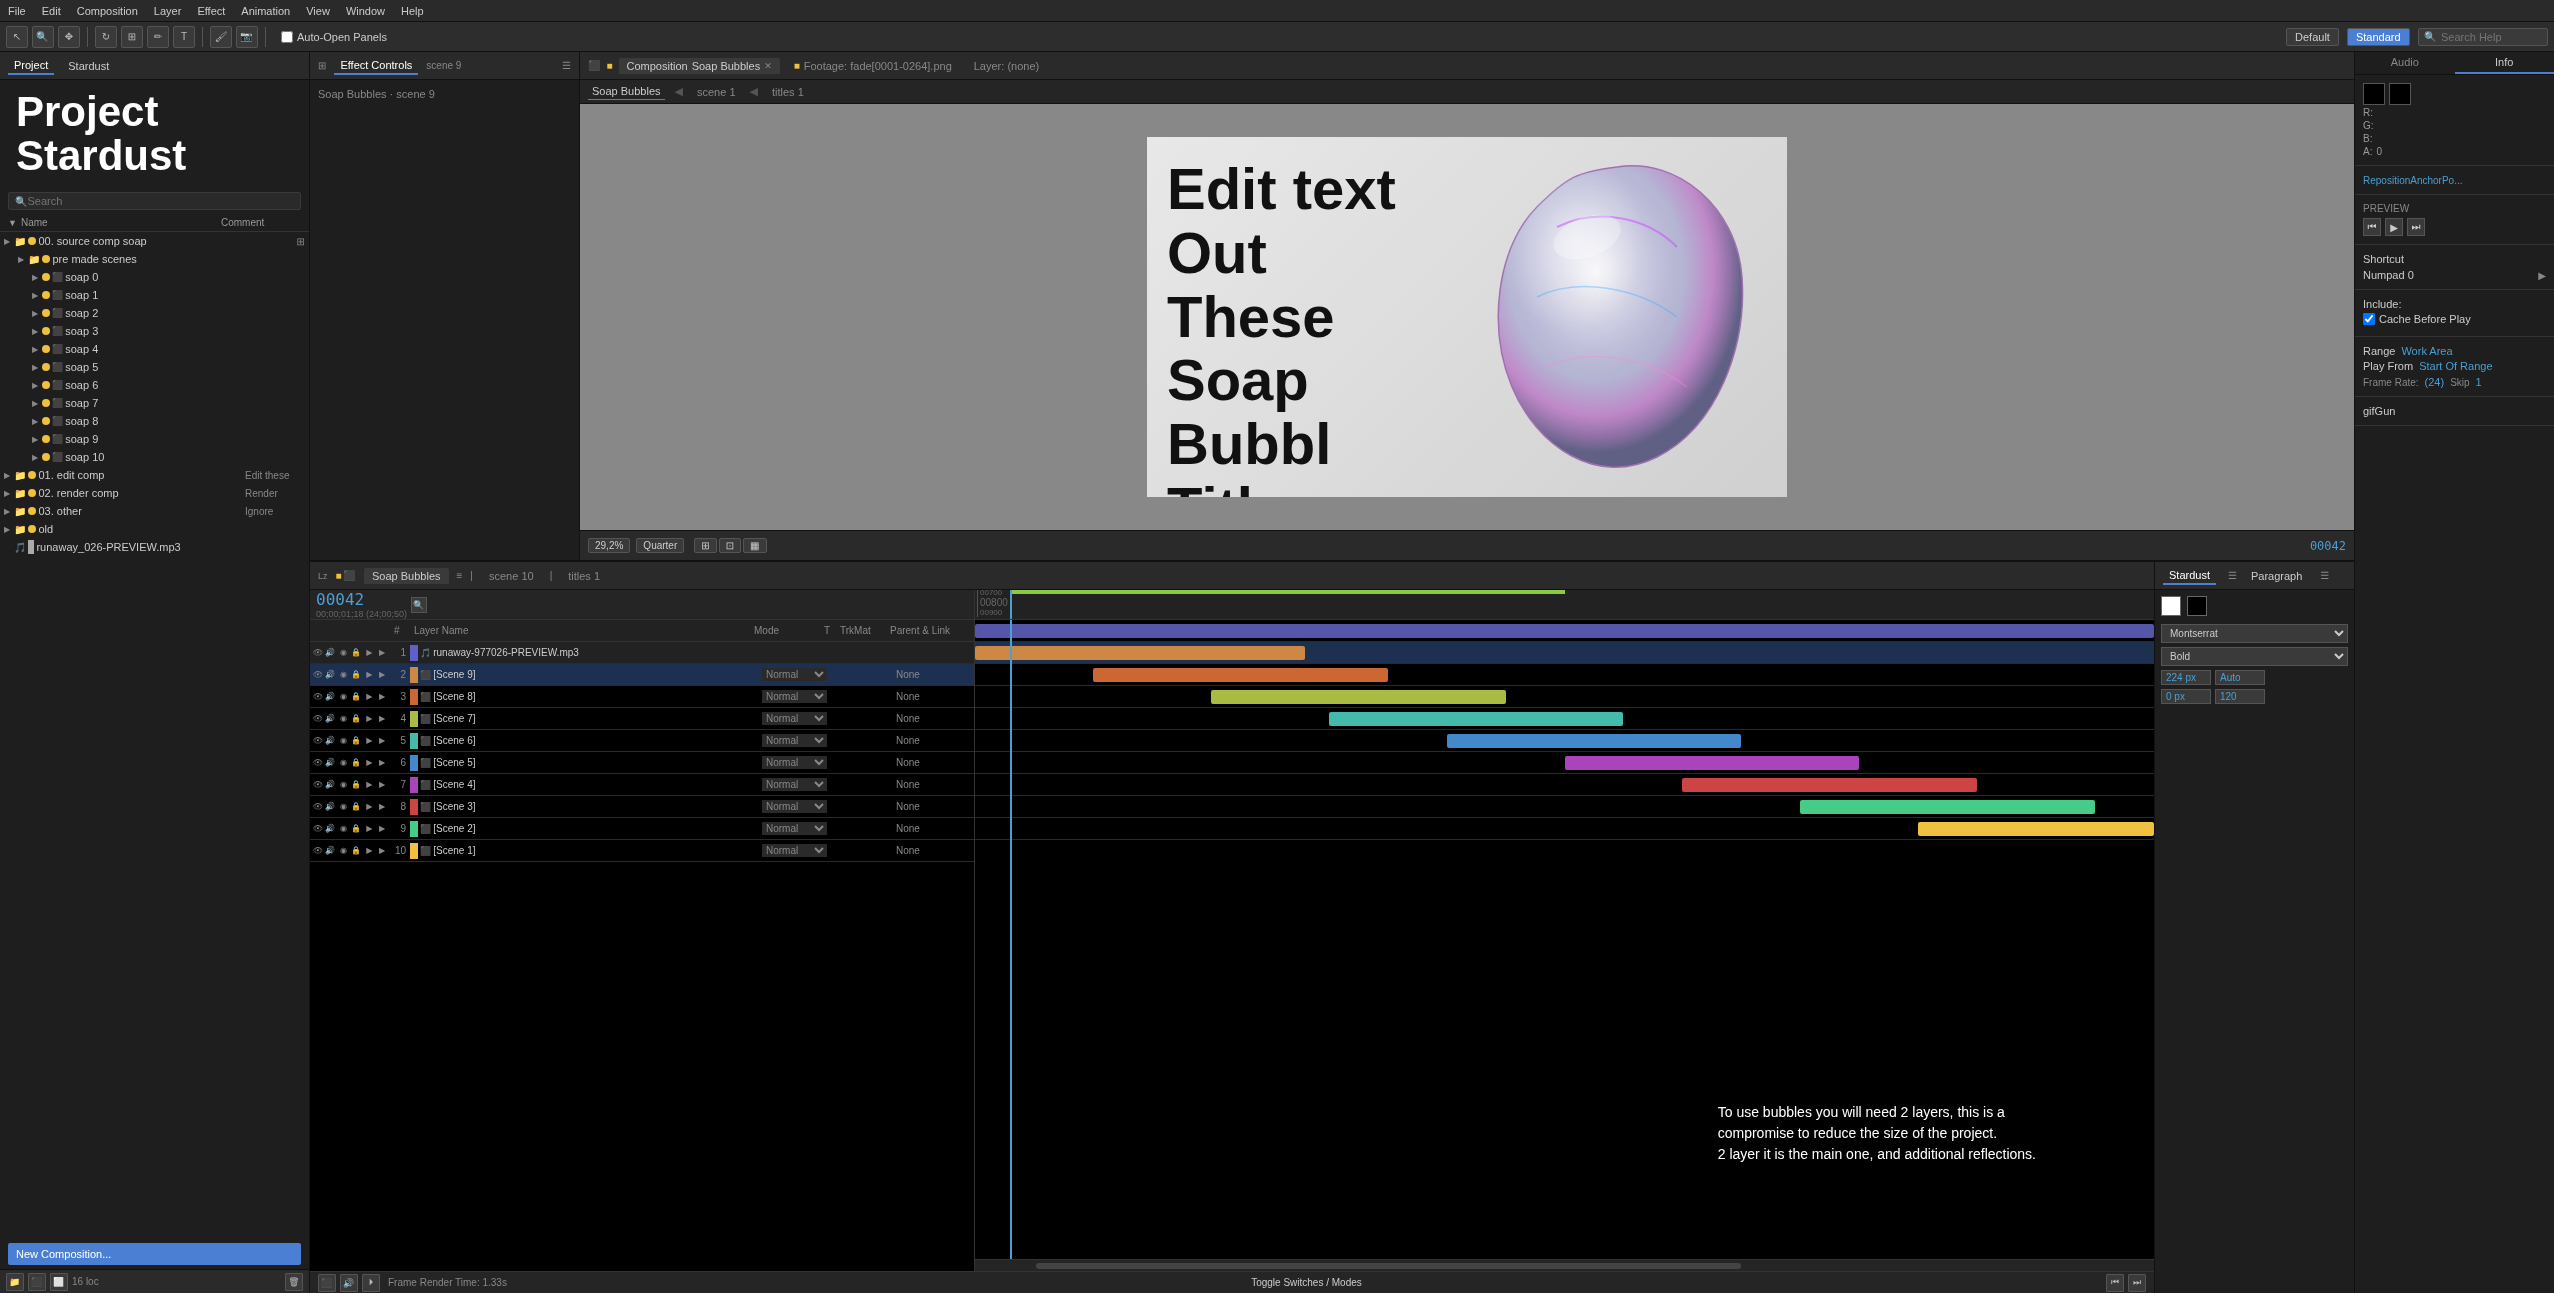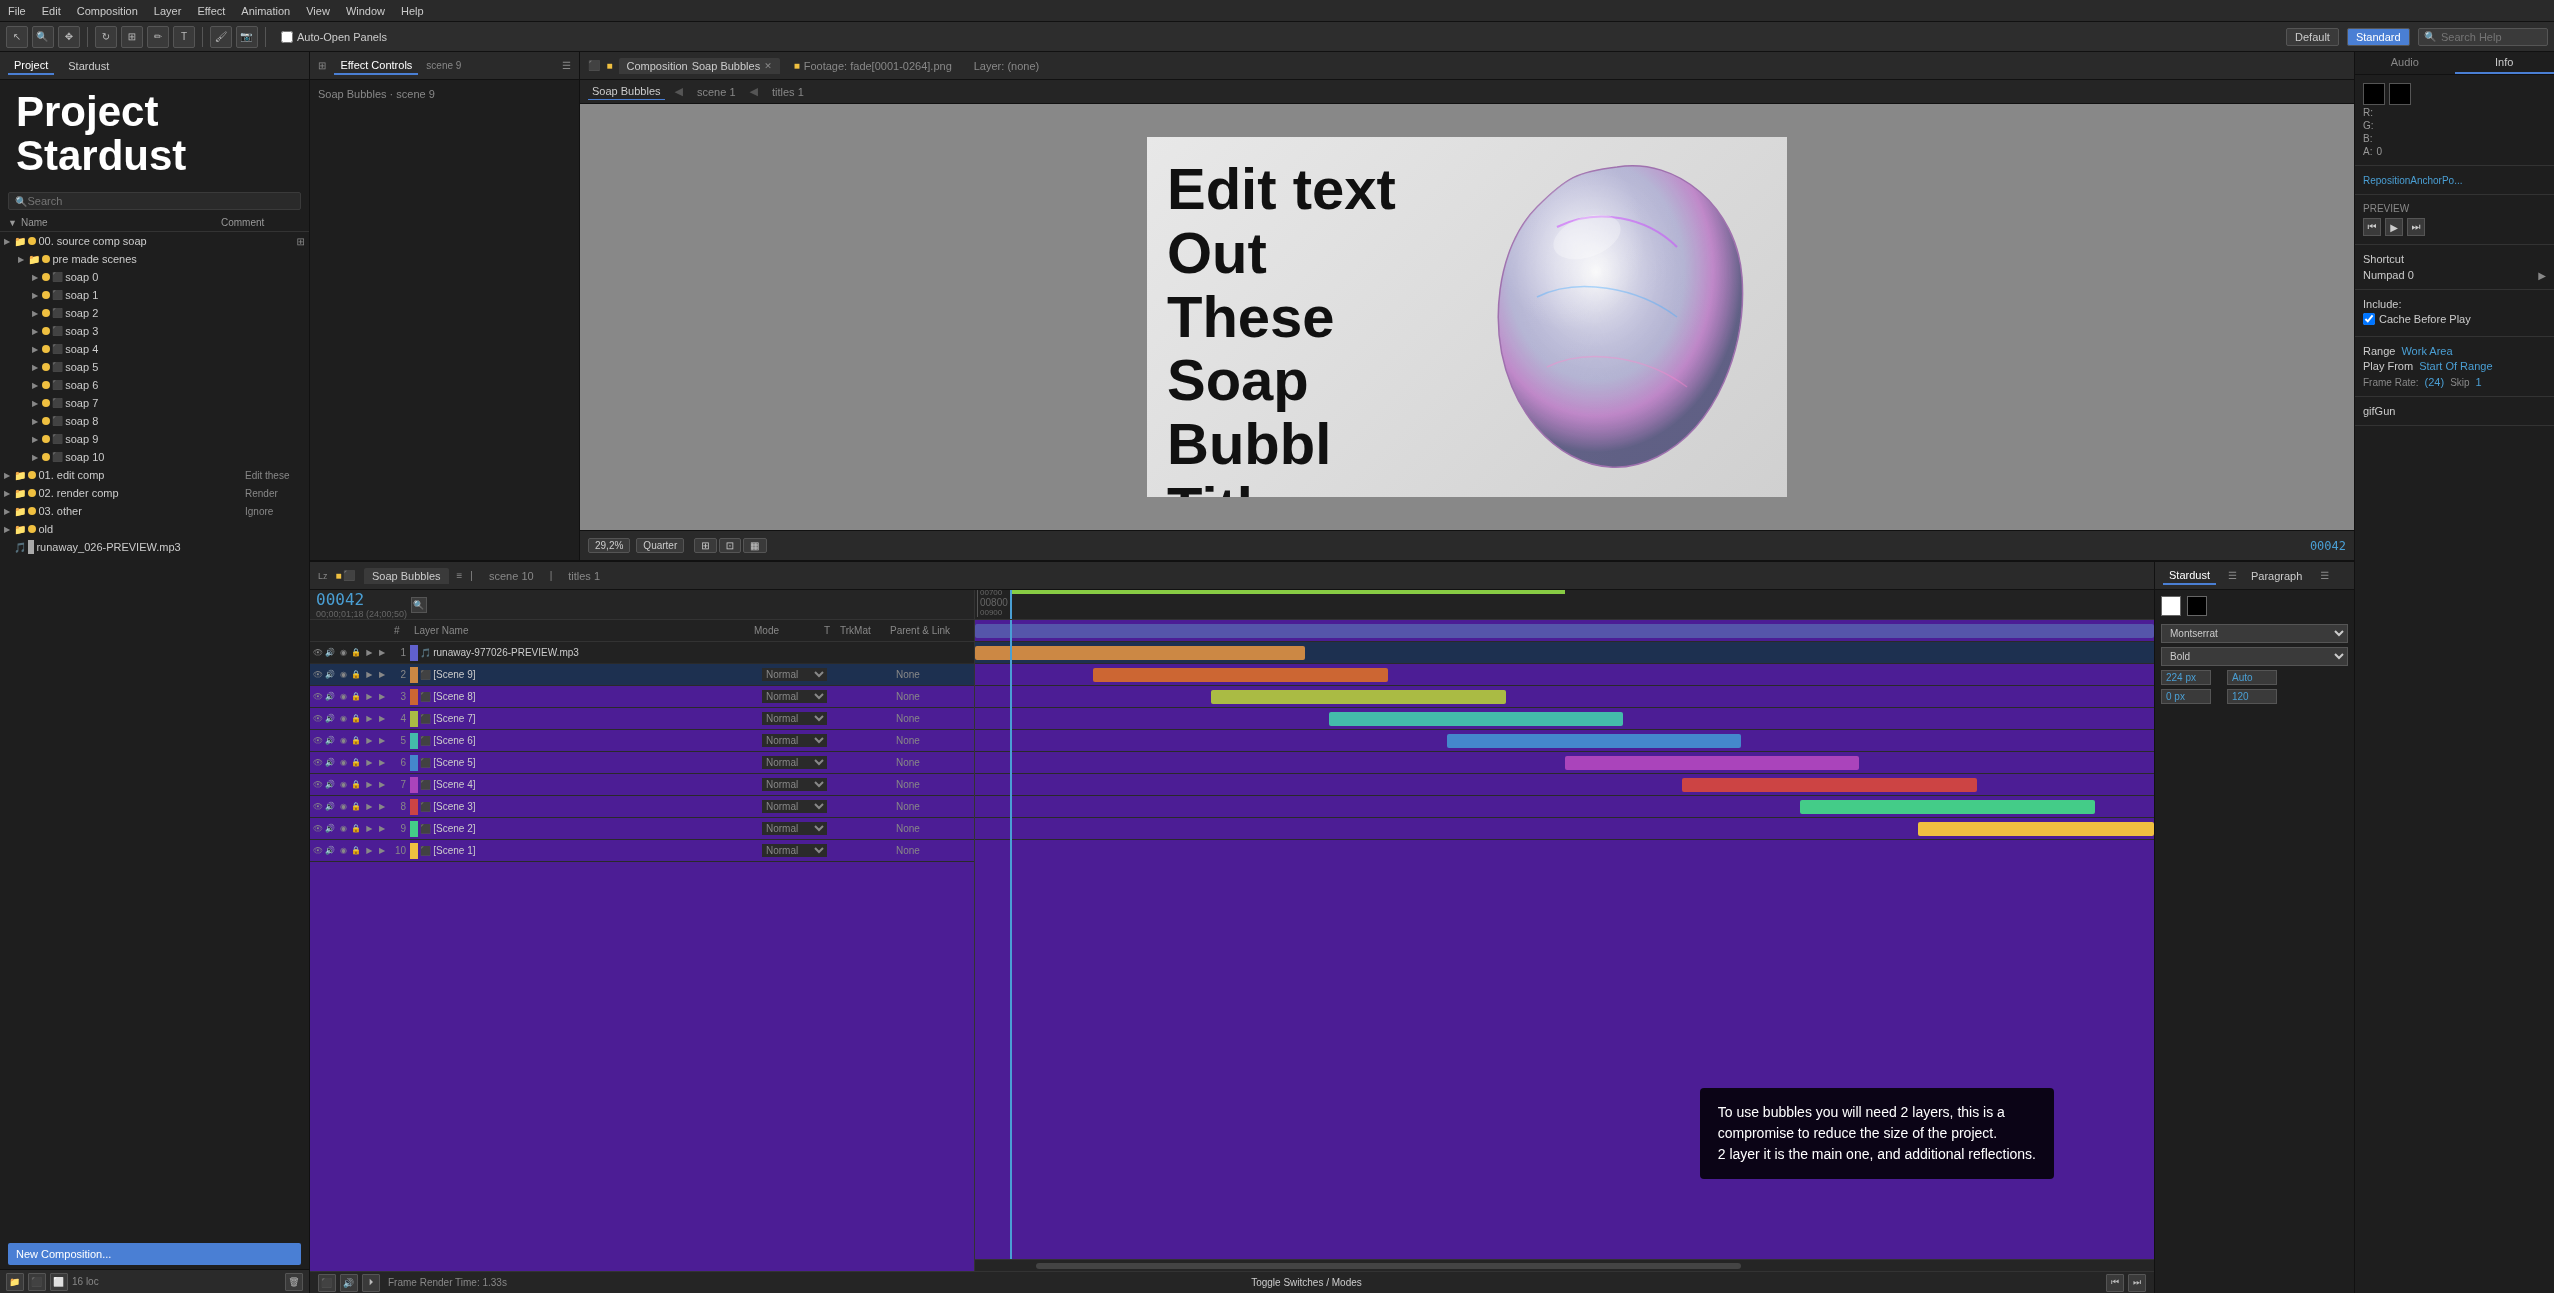--- a/index.html
+++ b/index.html
@@ -462,21 +462,21 @@
       flex: 1;
       background: #3a3a3a;
       border: 1px solid #555;
       padding: 2px 4px;
       color: #ccc;
       font-size: 10px;
     }
     .font-size-row {
       display: flex;
       align-items: center;
-      gap: 16px;
+      gap: 4px;
     }
     .num-input {
       width: 50px;
       background: #3a3a3a;
       border: 1px solid #555;
       padding: 1px 4px;
       color: #4a9fd4;
       font-size: 10px;
     }
     .timeline-header {
@@ -1062,21 +1062,21 @@
             </div>
             <div style="margin-left:auto;display:flex;align-items:center;gap:4px;">
               <span style="color:#4a9fd4;font-size:12px;font-family:monospace;">00042</span>
             </div>
           </div>
         </div>
 
       </div>
 
       <div class="bottom-panels">
-        <div style="flex:1;display:flex;flex-direction:column;overflow:hidden;background:#4c1d95;">
+        <div style="flex:1;display:flex;flex-direction:column;overflow:hidden;background:#000000;">
 
           <div class="timeline-header">
             <span style="font-size:9px;color:#888;">Lz</span>
             <div style="display:flex;align-items:center;gap:2px;">
               <span style="color:#f0c040;font-size:10px;">■</span>
               <span style="font-size:10px;color:#888;">⬛</span>
             </div>
             <span class="tl-tab">Soap Bubbles</span>
             <span style="font-size:10px;color:#888;">≡</span>
             <span style="color:#888;font-size:10px;">|</span>

